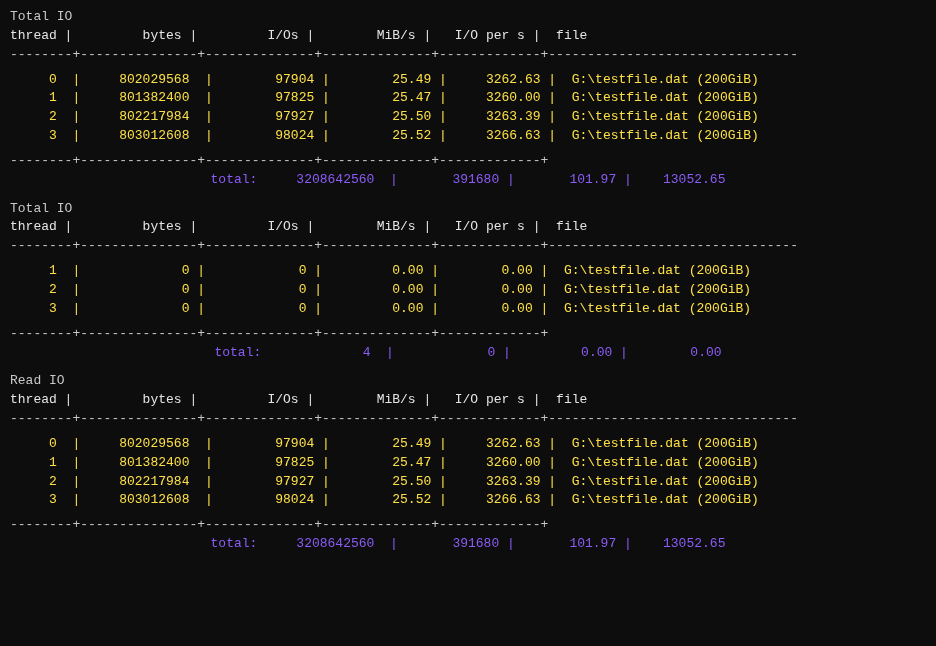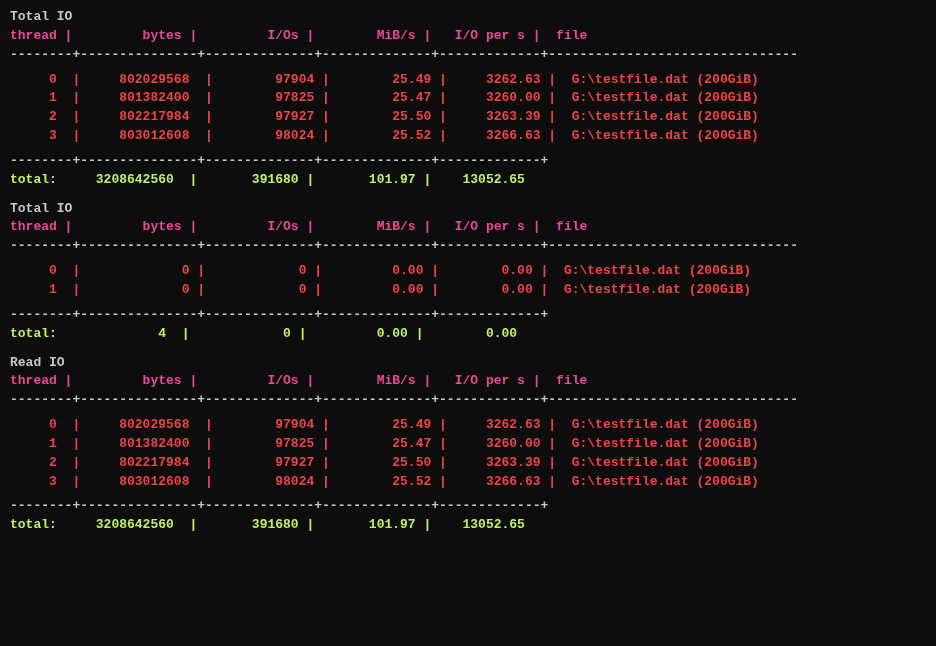--- a/index.html
+++ b/index.html
@@ -1,15 +1,15 @@
 <!DOCTYPE html>
 <html><head>
   <meta charset="utf-8">
   <style>
-    * { margin: 0; padding: 0; box-sizing: border-box; font-weight: bold; }
+    * { margin: 0; padding: 0; box-sizing: border-box; }
     body {
       background-color: #0d0d0d;
       color: #c8c8c8;
       font-family: 'Courier New', Courier, monospace;
       font-size: 13px;
       line-height: 1.45;
       width: 936px;
       min-height: 646px;
       padding: 8px 10px;
       overflow: hidden;
@@ -17,33 +17,34 @@
     .section {
       margin-bottom: 4px;
     }
     .section-header {
       color: #c8c8c8;
       white-space: pre;
       margin-bottom: 0;
     }
     .table-header {
       white-space: pre;
-      color: #ec4899;
+      color: #e5e5e5;
     }
     .dashed-line {
       white-space: pre;
       color: #c8c8c8;
     }
     .table-row {
       white-space: pre;
-      color: #ef4444;
+      color: #fde047;
     }
     .total-row {
       white-space: pre;
-      color: #bef264;
+      color: #8b5cf6;
+      text-align: center;
     }
     .spacer {
       height: 6px;
     }
   </style>
 </head>
 <body>
 
 <div id="app">
     <div class="section">
@@ -58,22 +59,23 @@
       <div class="spacer"></div>
       <div class="dashed-line">--------+---------------+--------------+--------------+-------------+</div>
       <div class="total-row">total:     3208642560  |       391680 |       101.97 |    13052.65</div>
       <div class="spacer"></div>
     </div>
     <div class="section">
       <div class="section-header">Total IO</div>
       <div class="table-header">thread |         bytes |         I/Os |        MiB/s |   I/O per s |  file</div>
       <div class="dashed-line">--------+---------------+--------------+--------------+-------------+--------------------------------</div>
       <div class="spacer"></div>
-      <div class="table-row">     0  |             0 |            0 |         0.00 |        0.00 |  G:\testfile.dat (200GiB)</div>
       <div class="table-row">     1  |             0 |            0 |         0.00 |        0.00 |  G:\testfile.dat (200GiB)</div>
+      <div class="table-row">     2  |             0 |            0 |         0.00 |        0.00 |  G:\testfile.dat (200GiB)</div>
+      <div class="table-row">     3  |             0 |            0 |         0.00 |        0.00 |  G:\testfile.dat (200GiB)</div>
       <div class="spacer"></div>
       <div class="dashed-line">--------+---------------+--------------+--------------+-------------+</div>
       <div class="total-row">total:             4  |            0 |         0.00 |        0.00</div>
       <div class="spacer"></div>
     </div>
     <div class="section">
       <div class="section-header">Read IO</div>
       <div class="table-header">thread |         bytes |         I/Os |        MiB/s |   I/O per s |  file</div>
       <div class="dashed-line">--------+---------------+--------------+--------------+-------------+--------------------------------</div>
       <div class="spacer"></div>

